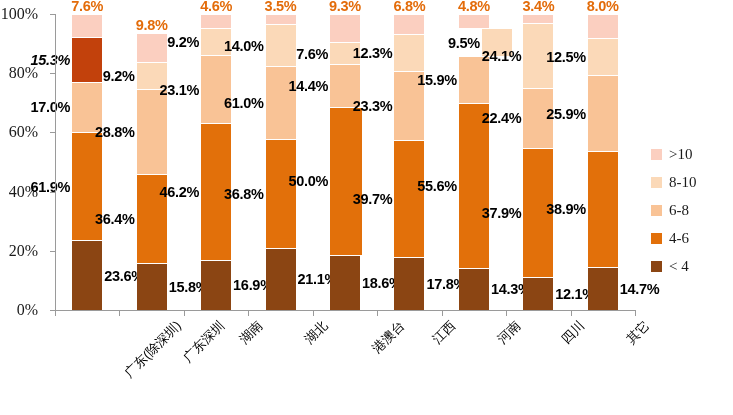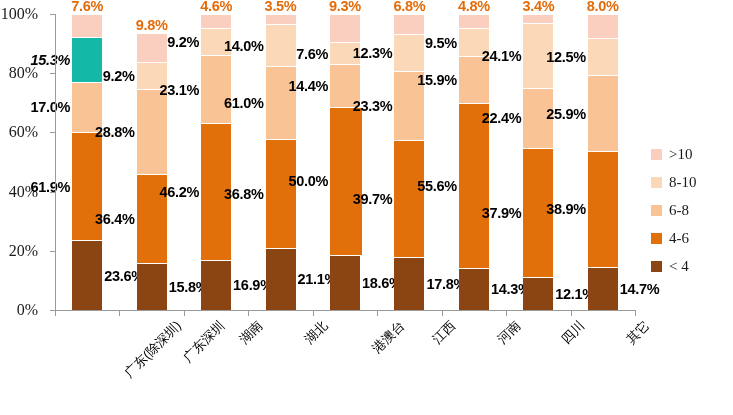--- a/index.html
+++ b/index.html
@@ -77,21 +77,21 @@
       <div class="bar-slot" style="left: 17.2222px; width: 30px;">
         <div class="seg" style="height: 69.856px; background: rgb(139, 69, 19); border-top: 1px solid rgb(255, 255, 255);">
           <div class="seg-label right" style="color: rgb(0, 0, 0);">23.6%</div>
         </div>
         <div class="seg" style="height: 108.04px; background: rgb(226, 112, 10); border-top: 1px solid rgb(255, 255, 255);">
           <div class="seg-label left" style="color: rgb(0, 0, 0);">61.9%</div>
         </div>
         <div class="seg" style="height: 50.32px; background: rgb(249, 195, 150); border-top: 1px solid rgb(255, 255, 255);">
           <div class="seg-label left" style="color: rgb(0, 0, 0);">17.0%</div>
         </div>
-        <div class="seg" style="height: 45.288px; background: #14b8a6; border-top: 1px solid rgb(255, 255, 255); font-style: italic;">
+        <div class="seg" style="height: 45.288px; background: #c2410c; border-top: 1px solid rgb(255, 255, 255); font-style: italic;">
           <div class="seg-label left" style="color: rgb(0, 0, 0);">15.3%</div>
         </div>
         <div class="seg" style="height: 22.496px; background: rgb(251, 207, 192); border-top: 1px solid rgb(255, 255, 255);">
           <div class="seg-label top-out" style="color: rgb(227, 108, 10); left: 50%; transform: translateX(-50%);">7.6%</div>
         </div>
       </div>
       <div class="bar-slot" style="left: 81.6667px; width: 30px;">
         <div class="seg" style="height: 46.768px; background: rgb(139, 69, 19); border-top: 1px solid rgb(255, 255, 255);">
           <div class="seg-label right" style="color: rgb(0, 0, 0);">15.8%</div>
         </div>
@@ -179,21 +179,21 @@
       <div class="bar-slot" style="left: 403.889px; width: 30px;">
         <div class="seg" style="height: 42.328px; background: rgb(139, 69, 19); border-top: 1px solid rgb(255, 255, 255);">
           <div class="seg-label right" style="color: rgb(0, 0, 0);">14.3%</div>
         </div>
         <div class="seg" style="height: 164.576px; background: rgb(226, 112, 10); border-top: 1px solid rgb(255, 255, 255);">
           <div class="seg-label left" style="color: rgb(0, 0, 0); margin-left: 20px;">55.6%</div>
         </div>
         <div class="seg" style="height: 47.064px; background: rgb(249, 195, 150); border-top: 1px solid rgb(255, 255, 255);">
           <div class="seg-label left" style="color: rgb(0, 0, 0);">15.9%</div>
         </div>
-        <div class="seg" style="height: 28.12px; background: rgb(251, 217, 184); border-top: 1px solid rgb(255, 255, 255);">
+        <div class="seg" style="height: 28.12px; background: rgb(251, 217, 184); border-top: 1px solid rgb(255, 255, 255); margin-left: 23px;">
           <div class="seg-label left" style="color: rgb(0, 0, 0);">9.5%</div>
         </div>
         <div class="seg" style="height: 14.208px; background: rgb(251, 207, 192); border-top: 1px solid rgb(255, 255, 255);">
           <div class="seg-label top-out" style="color: rgb(227, 108, 10); left: 50%; transform: translateX(-50%);">4.8%</div>
         </div>
       </div>
       <div class="bar-slot" style="left: 468.333px; width: 30px;">
         <div class="seg" style="height: 35.816px; background: rgb(139, 69, 19); border-top: 1px solid rgb(255, 255, 255);">
           <div class="seg-label right" style="color: rgb(0, 0, 0);">12.1%</div>
         </div>

